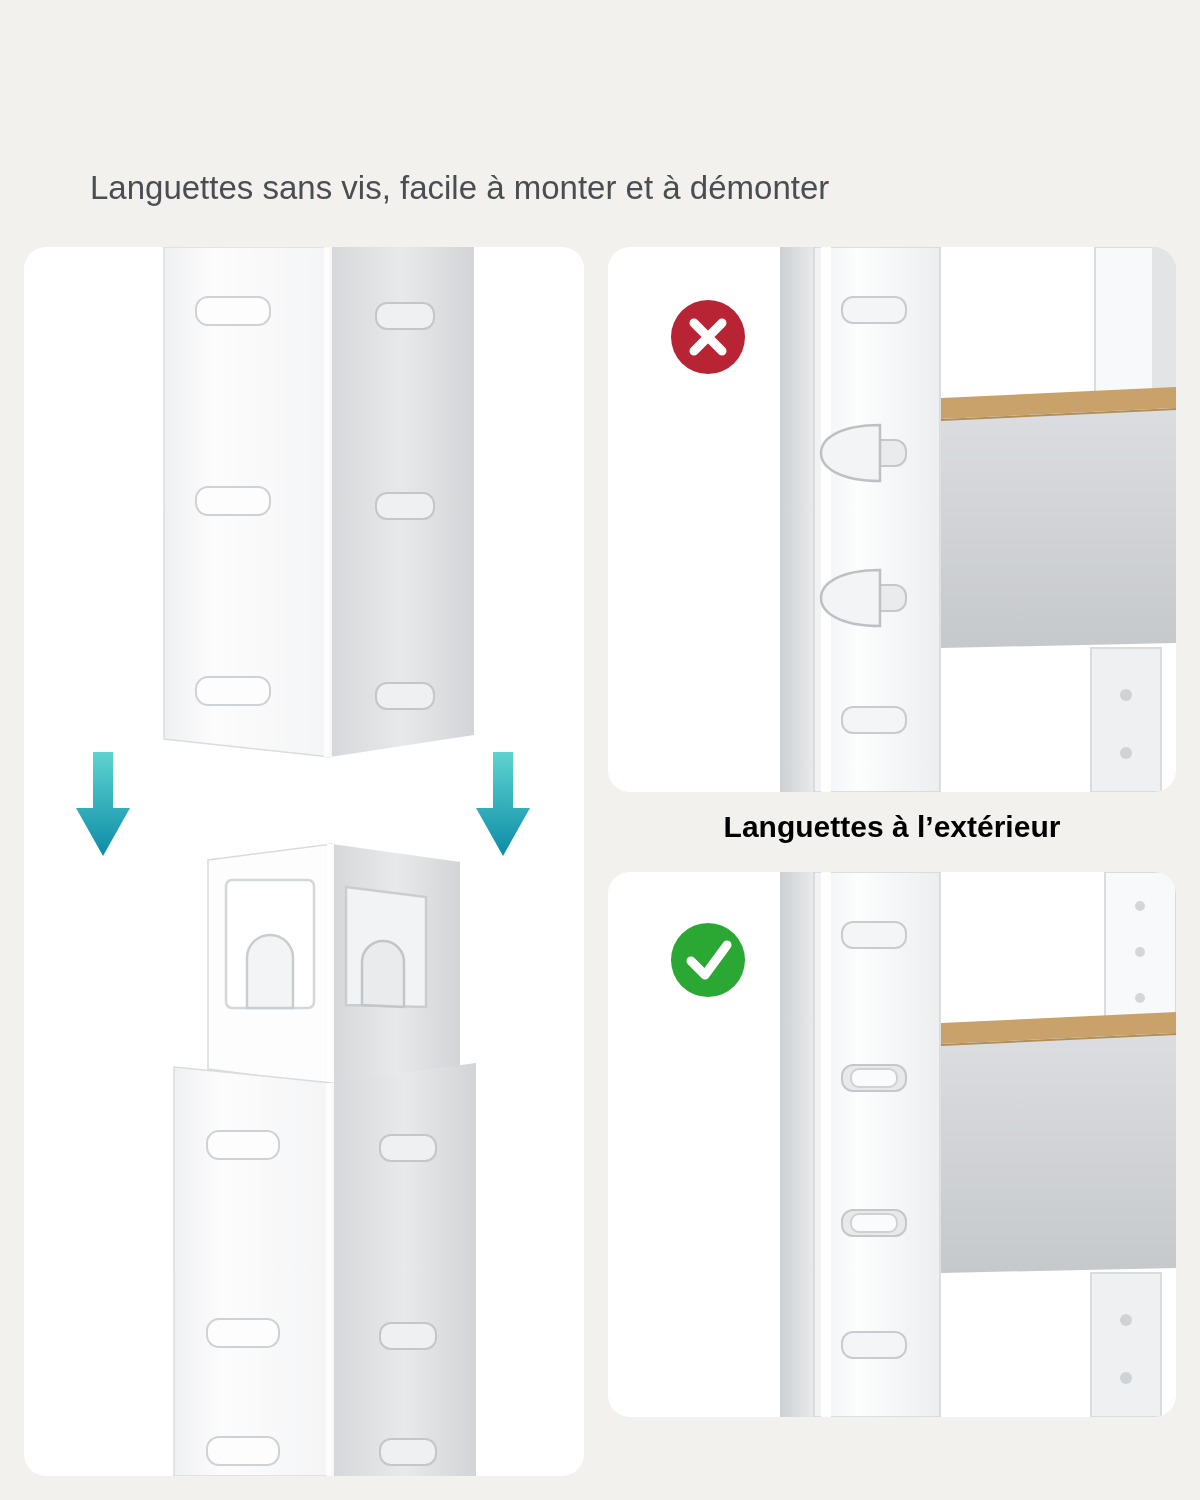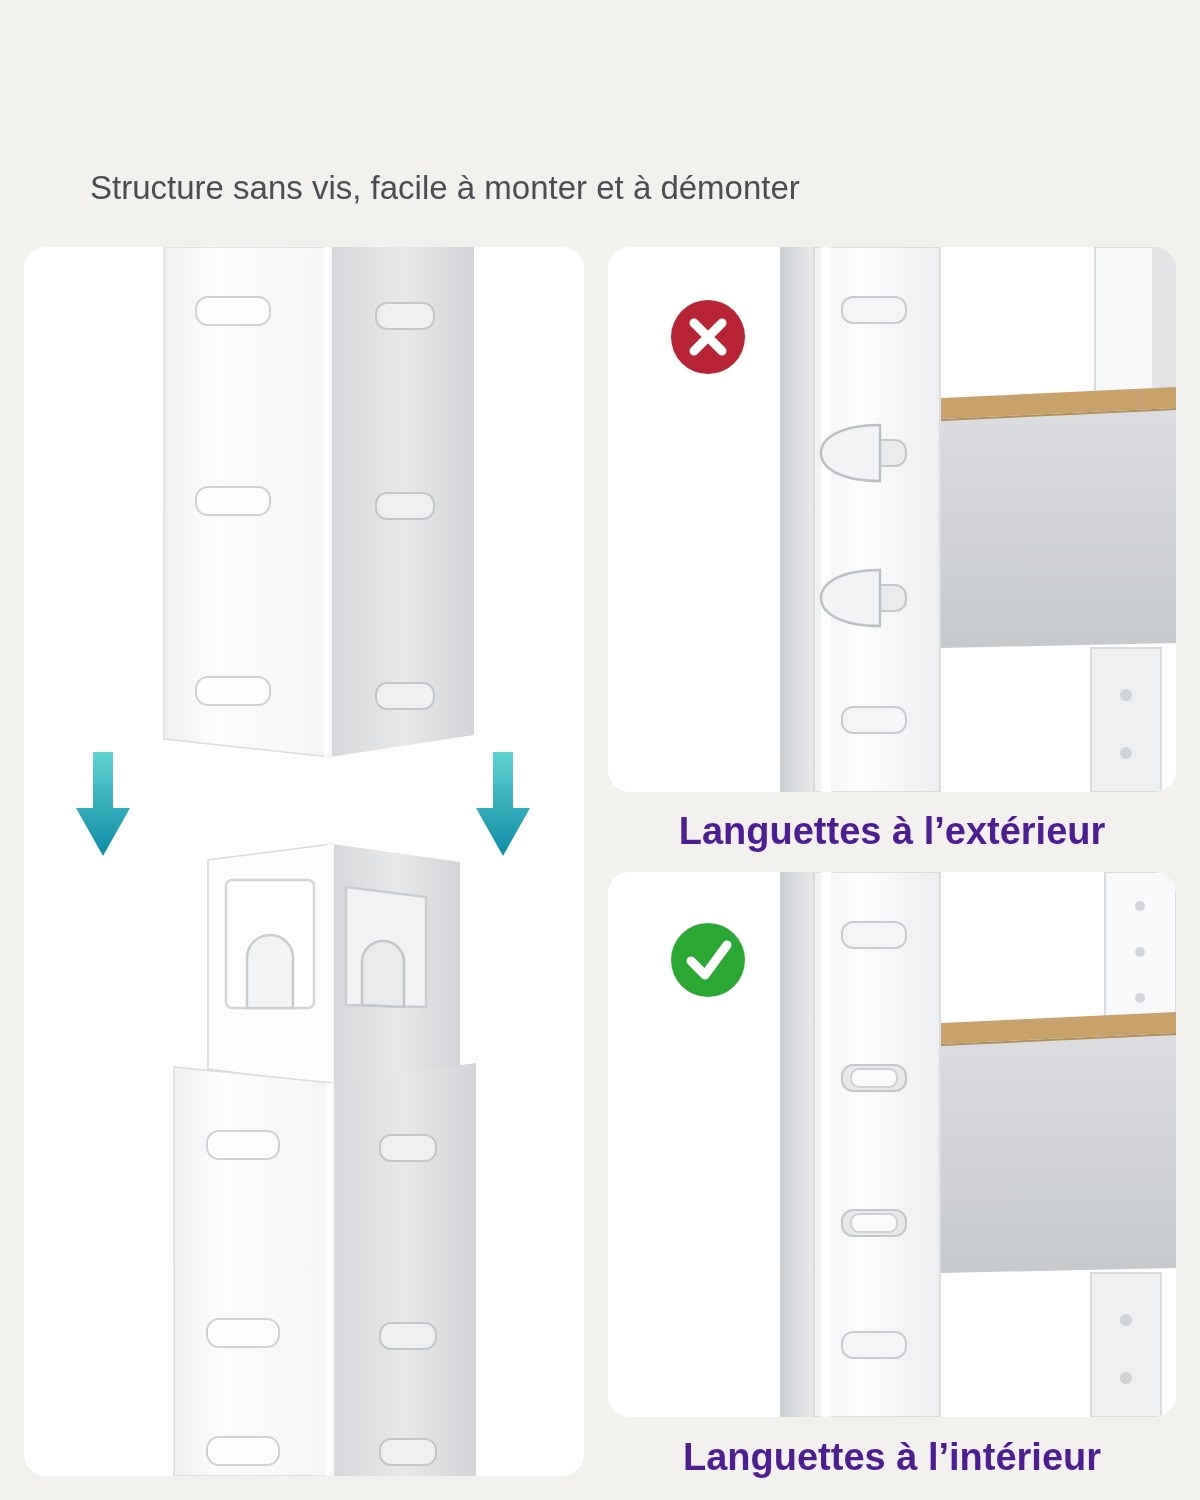--- a/index.html
+++ b/index.html
@@ -38,34 +38,34 @@
     overflow: hidden;
   }
   .panel-left   { left: 24px;  top: 247px; width: 560px; height: 1229px; }
   .panel-wrong  { left: 608px; top: 247px; width: 568px; height: 545px; }
   .panel-right2 { left: 608px; top: 872px; width: 568px; height: 545px; }
   .caption {
     position: absolute;
     left: 608px;
     width: 568px;
     text-align: center;
-    font-size: 38px;
+    font-size: 30px;
     font-weight: 700;
-    color: #4c1d95;
+    color: #000000;
   }
   .caption-wrong   { top: 810px; }
   .caption-correct { top: 1436px; }
   svg.fill { display: block; width: 100%; height: 100%; }
 </style>
 </head>
 <body>
 
 <div class="canvas">
 
-  <p class="subtitle">Structure sans vis, facile à monter et à démonter</p>
+  <p class="subtitle">Languettes sans vis, facile à monter et à démonter</p>
 
   <div class="panel panel-left">
     <svg class="fill" viewBox="0 0 560 1229" preserveAspectRatio="none">
       <defs>
         <linearGradient id="gFront" x1="0" y1="0" x2="1" y2="0">
           <stop offset="0" stop-color="#eff0f2"></stop>
           <stop offset="0.3" stop-color="#fcfcfd"></stop>
           <stop offset="1" stop-color="#f4f5f6"></stop>
         </linearGradient>
         <linearGradient id="gSide" x1="0" y1="0" x2="1" y2="0">
@@ -231,15 +231,14 @@
           <rect x="243" y="342" width="46" height="18" rx="8" fill="#fafbfc" stroke="#ced2d5" stroke-width="2"></rect>
         </g>
       </g>
 
       <g>
         <circle cx="100" cy="88" r="37" fill="#2ba833"></circle>
         <path d="M83 89 L97 103 L119 73" stroke="#ffffff" stroke-width="9" fill="none" stroke-linecap="round" stroke-linejoin="round"></path>
       </g>
     </svg>
   </div>
-  <p class="caption caption-correct">Languettes à l’intérieur</p>
 
 </div>
 
 </body></html>

